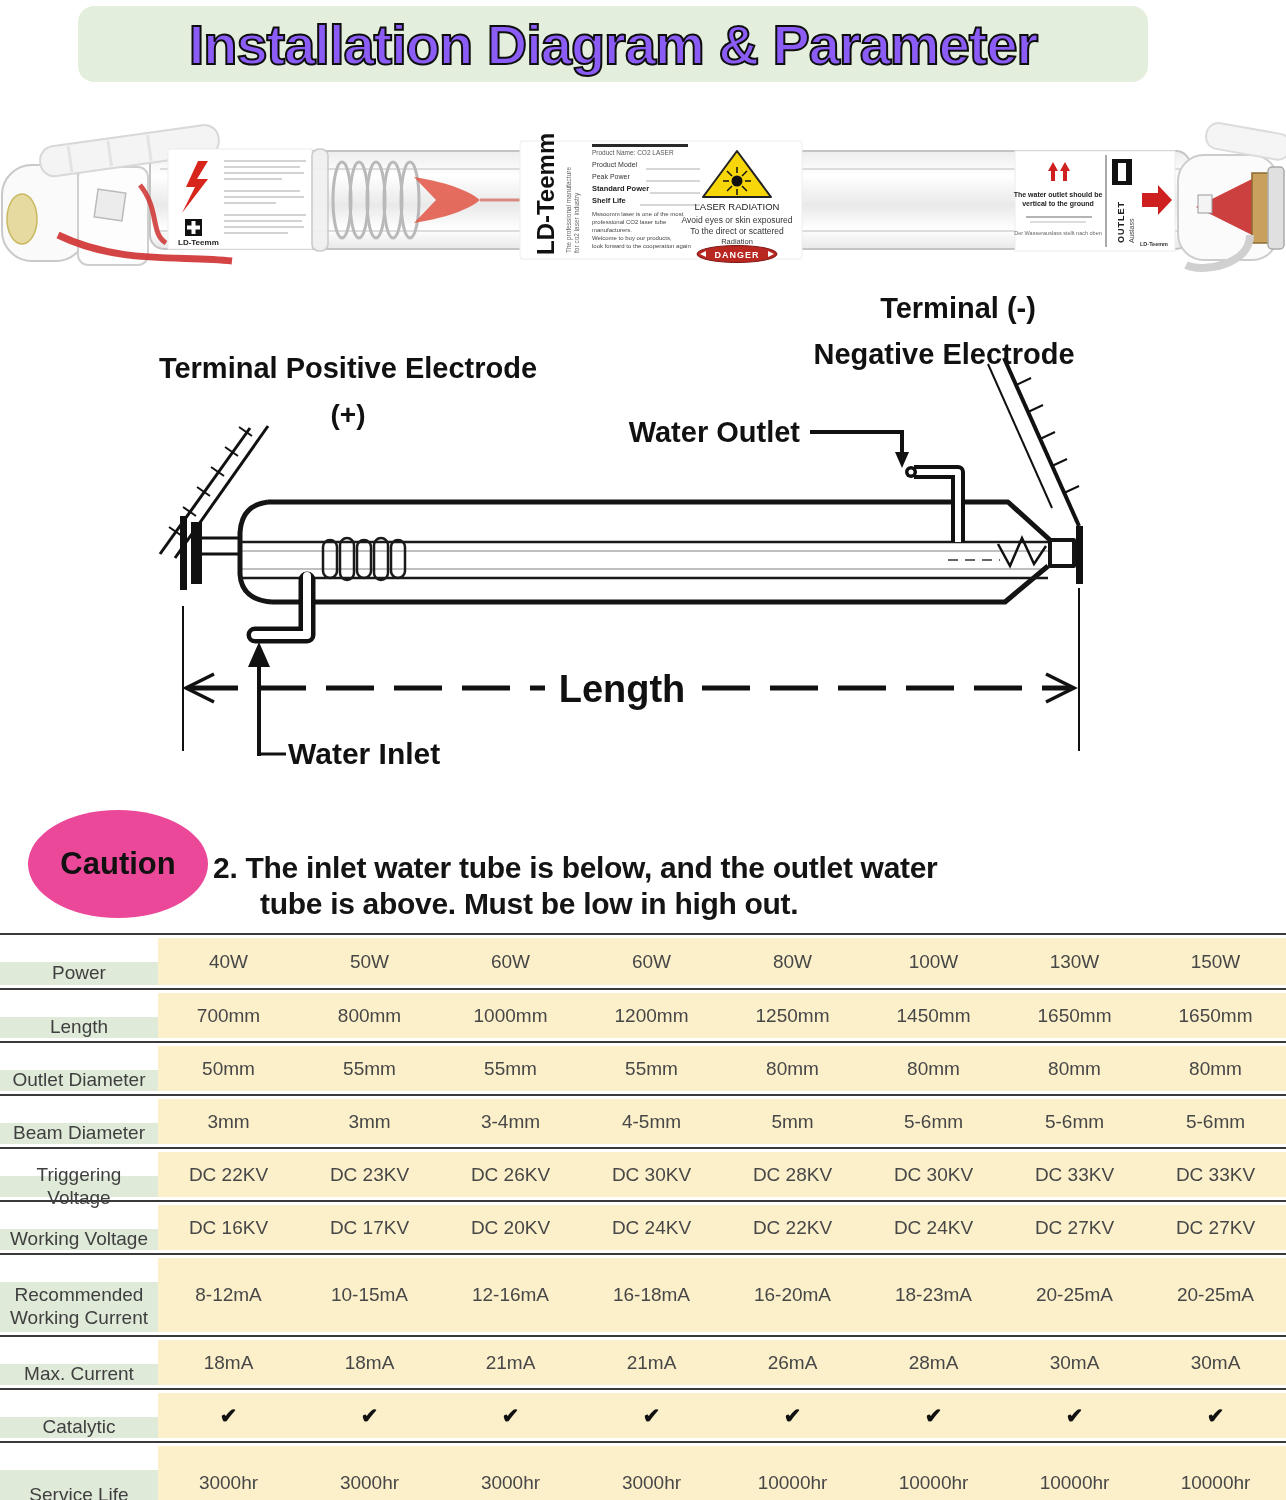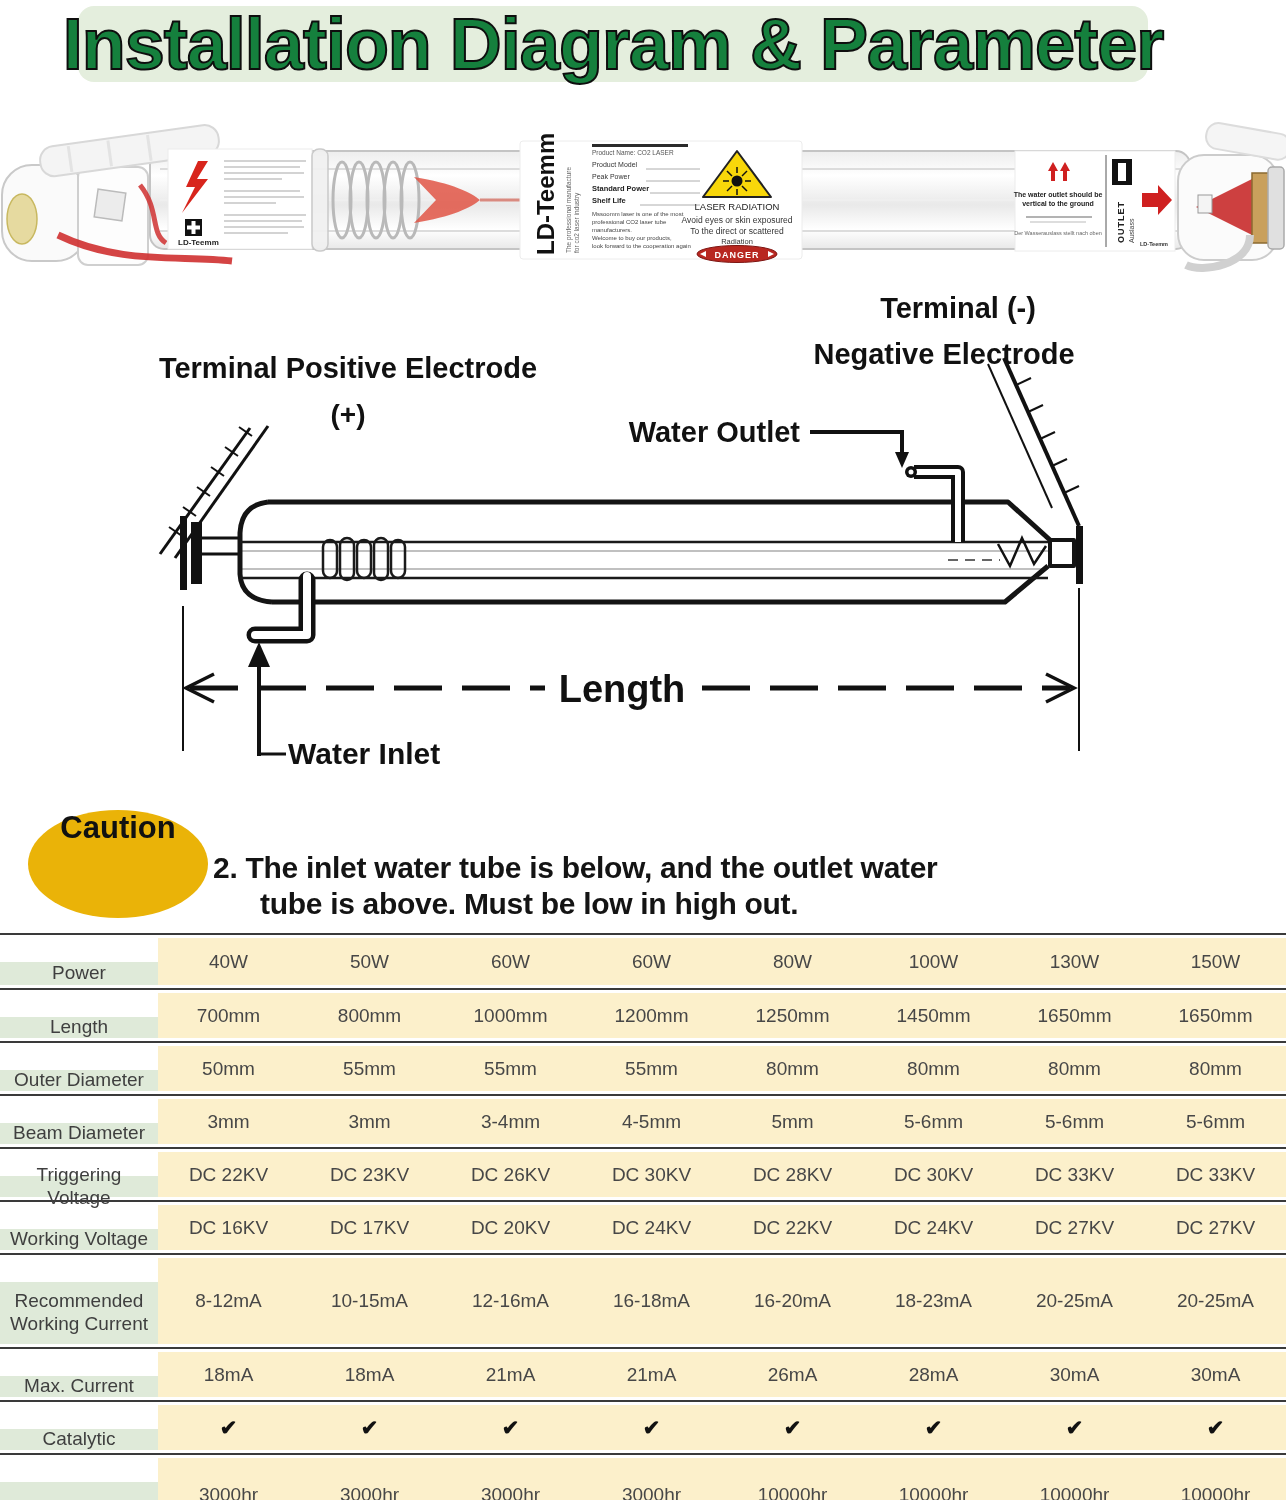--- a/index.html
+++ b/index.html
@@ -1,43 +1,43 @@
 <!DOCTYPE html>
 <html><head>
 <meta charset="utf-8">
 <style>
   html,body{margin:0;padding:0;background:#fff;}
   .page{position:relative;width:1286px;height:1500px;background:#fff;overflow:hidden;
         font-family:"Liberation Sans",sans-serif;color:#1a1a1a;}
   
   .title-banner{position:absolute;left:78px;top:6px;width:1070px;height:76px;
     background:#e4eedd;border-radius:16px;display:flex;align-items:center;justify-content:center;}
-  .title-banner span{font-size:72px;font-weight:bold;letter-spacing:-1px;color:#15803d;
+  .title-banner span{font-size:56px;font-weight:bold;letter-spacing:-1px;color:#8b5cf6;
     -webkit-text-stroke:2px #0e0e0e;white-space:nowrap;}
   
   .tube-photo{position:absolute;left:0;top:114px;width:1286px;height:162px;}
   .install-diagram{position:absolute;left:0;top:286px;width:1286px;height:512px;}
   
   .caution-badge{position:absolute;left:28px;top:810px;width:180px;height:108px;border-radius:50%;
-    background:#eab308;display:flex;justify-content:center;}
+    background:#ec4899;display:flex;align-items:center;justify-content:center;}
   .caution-badge span{font-size:31px;font-weight:bold;color:#111;}
   .caution-line{position:absolute;font-size:30px;font-weight:bold;color:#141414;letter-spacing:-0.3px;white-space:nowrap;}
   .cl1{left:213px;top:806px;}
   .cl2{left:213px;top:851px;}
   .cl3{left:260px;top:887px;}
   
   .param-table{position:absolute;left:0;top:930px;width:1286px;}
   .sep{height:2px;background:#3a3a3a;margin:3px 0;}
   .t-row{display:flex;width:100%;}
   .t-label{width:158px;background:#dfead9;display:flex;align-items:center;justify-content:center;
     text-align:center;font-size:19px;color:#3f3f3f;line-height:1.2;padding:0 4px;box-sizing:border-box;margin-top:24px;}
   .t-cells{flex:1;background:#fcf0cb;display:flex;}
   .t-cell{flex:1;display:flex;align-items:center;justify-content:center;font-size:19px;color:#474747;}
   .t-cell.check{font-weight:bold;font-size:21px;color:#111;}
-  .h47{height:47px}.h45{height:45px}.h70{height:86px}.h58{height:74px}
+  .h47{height:47px}.h45{height:45px}.h70{height:74px}.h58{height:74px}
   svg text{font-family:"Liberation Sans",sans-serif;}
 </style>
 </head>
 <body>
 
 <div class="page">
 
   <div class="title-banner">
     <span>Installation Diagram &amp; Parameter</span>
   </div>
@@ -308,21 +308,21 @@
           <div class="t-cell">1000mm</div>
           <div class="t-cell">1200mm</div>
           <div class="t-cell">1250mm</div>
           <div class="t-cell">1450mm</div>
           <div class="t-cell">1650mm</div>
           <div class="t-cell">1650mm</div>
         </div>
       </div>
       <div class="sep"></div>
       <div class="t-row h45">
-        <div class="t-label">Outer Diameter</div>
+        <div class="t-label">Outlet Diameter</div>
         <div class="t-cells">
           <div class="t-cell">50mm</div>
           <div class="t-cell">55mm</div>
           <div class="t-cell">55mm</div>
           <div class="t-cell">55mm</div>
           <div class="t-cell">80mm</div>
           <div class="t-cell">80mm</div>
           <div class="t-cell">80mm</div>
           <div class="t-cell">80mm</div>
         </div>

